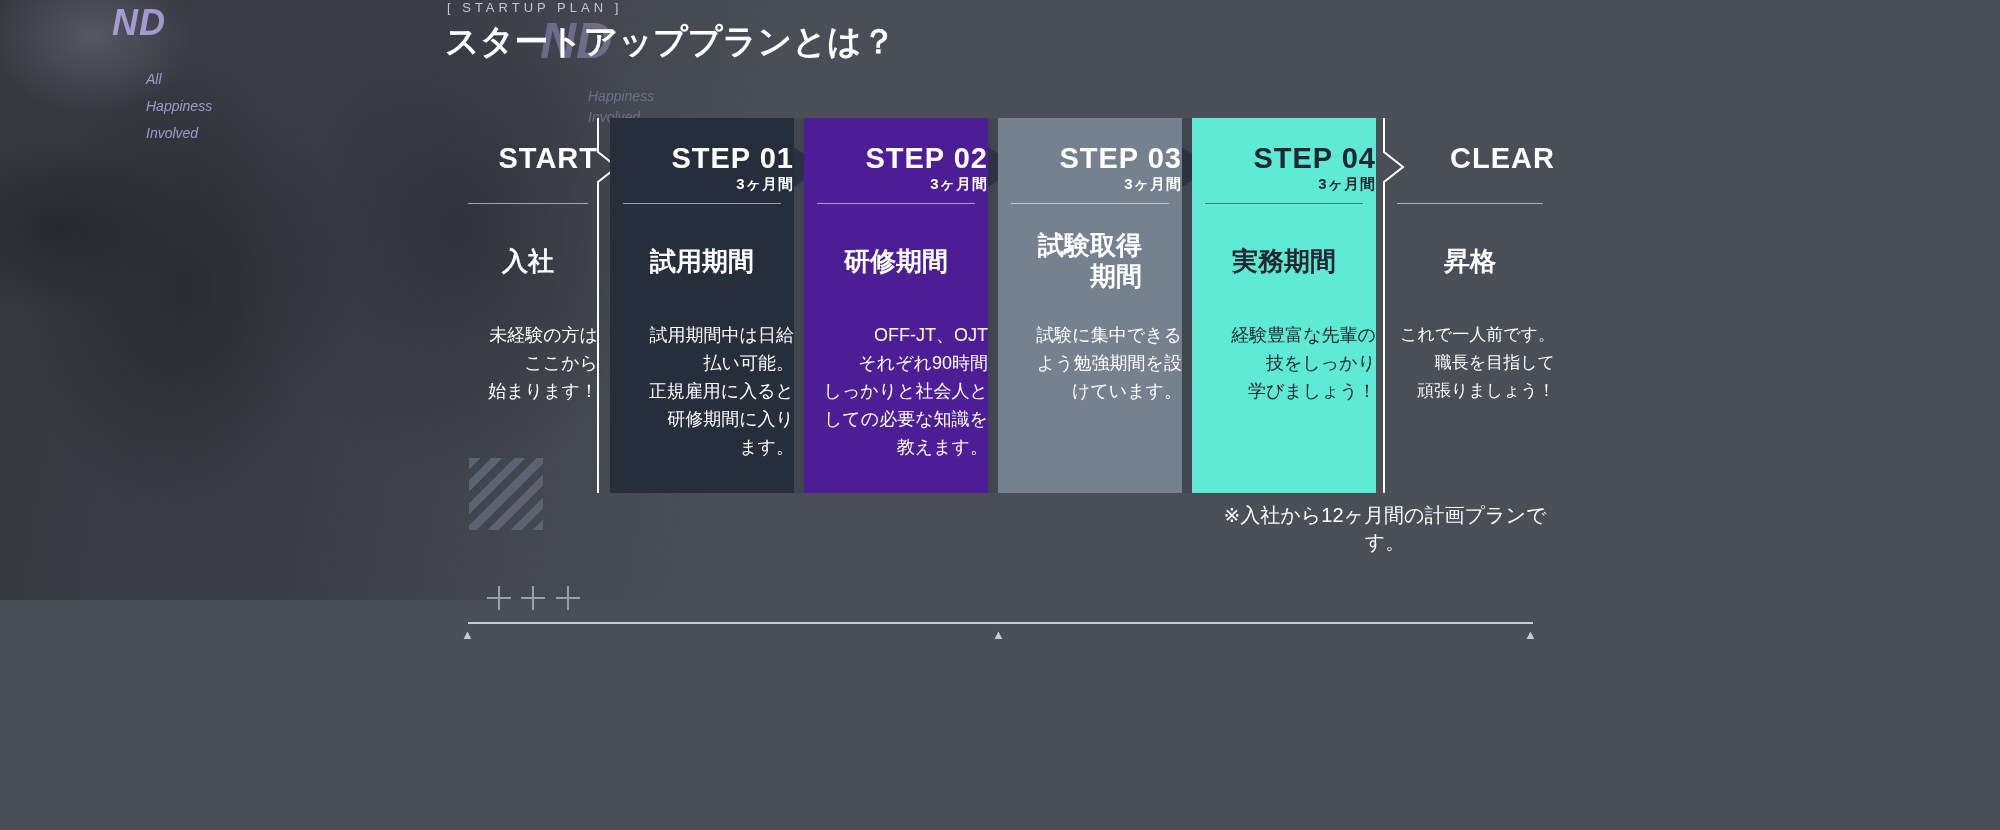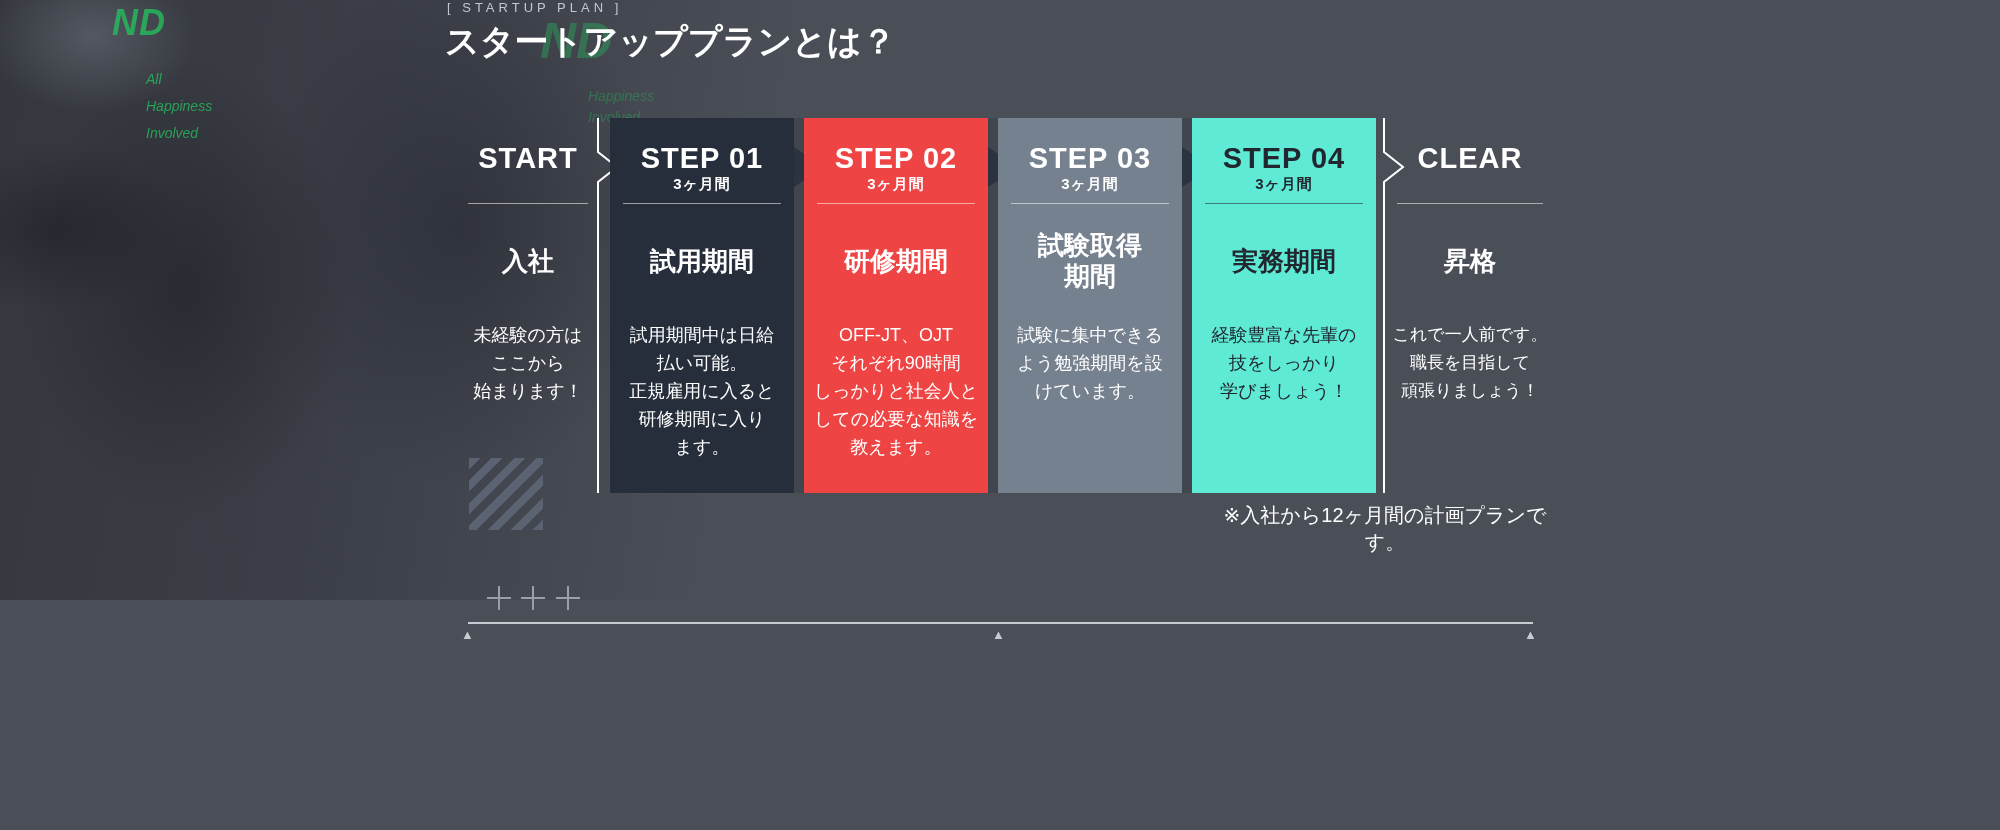--- a/index.html
+++ b/index.html
@@ -7,38 +7,38 @@
         font-family:"Liberation Sans","DejaVu Sans",sans-serif;color:#fff;}
 
   
   #photo{position:absolute;left:0;top:0;width:920px;height:600px;pointer-events:none;
     background:
       radial-gradient(ellipse 150px 110px at 10% 6%, rgba(130,134,144,0.40), rgba(0,0,0,0) 70%),
       radial-gradient(ellipse 240px 330px at 20% 48%, rgba(28,30,36,0.55), rgba(0,0,0,0) 70%),
       radial-gradient(ellipse 280px 360px at 50% 38%, rgba(38,41,50,0.60), rgba(0,0,0,0) 72%),
       radial-gradient(ellipse 180px 120px at 6% 38%, rgba(25,27,33,0.50), rgba(0,0,0,0) 70%),
       linear-gradient(100deg, #34373e 0%, #3b3e46 38%, rgba(74,78,87,0) 78%);}
-  .bg-text{position:absolute;color:#22c55e;pointer-events:none;}
+  .bg-text{position:absolute;color:#c4b5fd;pointer-events:none;}
   #bg-logo-1{left:112px;top:2px;font-size:36px;font-weight:700;font-style:italic;opacity:.75;letter-spacing:1px;}
   #bg-caption-1{left:146px;top:66px;font-size:14px;font-style:italic;line-height:27px;opacity:.75;white-space:pre-line;}
   #bg-logo-2{left:540px;top:12px;font-size:50px;font-weight:700;font-style:italic;opacity:.35;}
   #bg-caption-2{left:588px;top:86px;font-size:14px;font-style:italic;line-height:21px;opacity:.35;white-space:pre-line;}
 
   
   #eyebrow{position:absolute;left:447px;top:0px;font-size:13px;letter-spacing:4px;color:#c3c7ce;}
   #title{position:absolute;left:445px;top:18px;font-size:34px;line-height:46px;font-weight:700;
          font-family:"DejaVu Serif","Liberation Serif",serif;color:#fff;letter-spacing:0px;}
 
   
   #flow{position:absolute;left:0;top:118px;width:2000px;height:375px;}
-  .col{position:absolute;top:0;height:375px;text-align:center;}
+  .col{position:absolute;top:0;height:375px;text-align:right;}
   .panel{background:#272e3b;}
   #col-start{left:458px;width:140px;}
   #panel-1{left:610px;width:184px;background:#272e3b;}
-  #panel-2{left:804px;width:184px;background:#ef4444;}
+  #panel-2{left:804px;width:184px;background:#4c1d95;}
   #panel-3{left:998px;width:184px;background:#76818f;}
   #panel-4{left:1192px;width:184px;background:#5eead4;color:#21262f;}
   #col-clear{left:1385px;width:170px;}
 
   .big-label{margin-top:24px;font-size:29px;line-height:32px;font-weight:700;letter-spacing:1px;}
   .duration{height:22px;font-size:15px;line-height:20px;font-weight:700;letter-spacing:1px;}
   .divider{height:1px;background:rgba(255,255,255,0.55);width:86%;margin:7px auto 0;}
   #panel-4 .divider{background:rgba(28,33,43,0.55);}
   .step-title{margin-top:24px;height:66px;display:flex;align-items:center;justify-content:center;
               font-size:26px;line-height:31px;font-weight:700;white-space:pre-line;}

